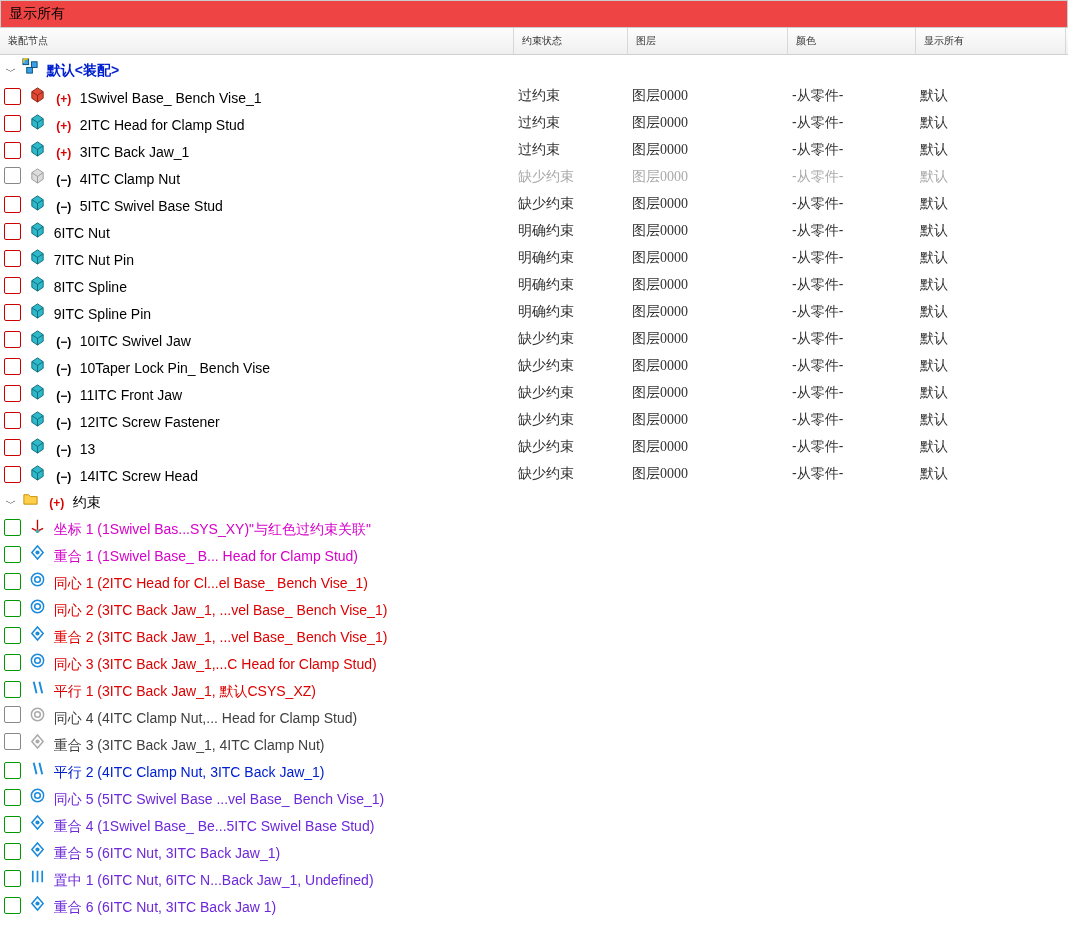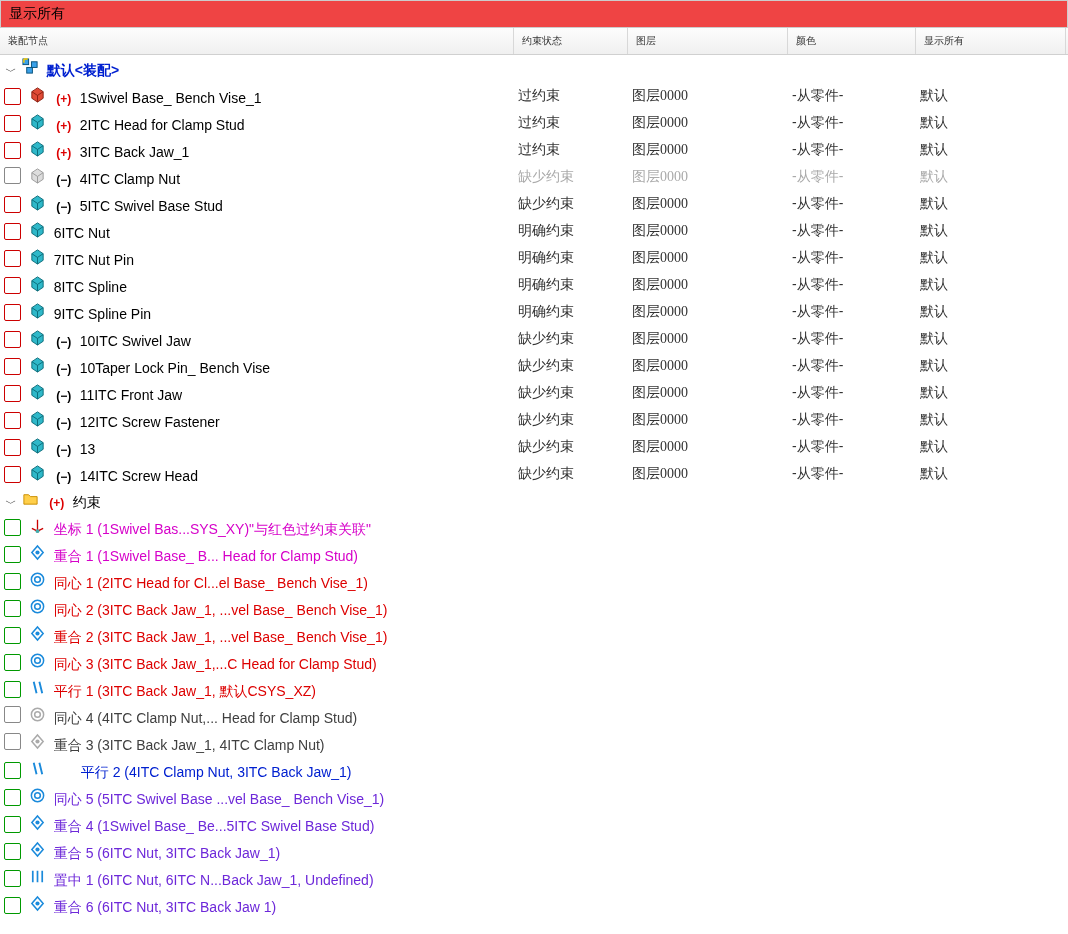--- a/index.html
+++ b/index.html
@@ -61,21 +61,21 @@
 .status-badge {
   width:20px; display:inline-flex; justify-content:center; align-items:center;
   font-weight:bold; font-size:12px; margin-right:2px;
 }
 .status-plus { color:#d00; }
 .status-minus { color:#000; }
 .root-text { color:#0020d0; font-weight:bold; }
 .node-text { color:#000; }
 .cons-text { color:#6d28d9; }
 .red-text { color:#d00; }
-.blue-text { color:#0020d0;margin-left:27px; }
+.blue-text { color:#0020d0; }
 .magenta-text { color:#d600c9; }
 .gray-text { color:#404040; }
 .folder-ico svg { display:block; }
 </style>
 </head>
 <body>
 
 <svg width="0" height="0" style="position:absolute">
 
   <symbol id="sym-check" viewBox="0 0 16 16">

